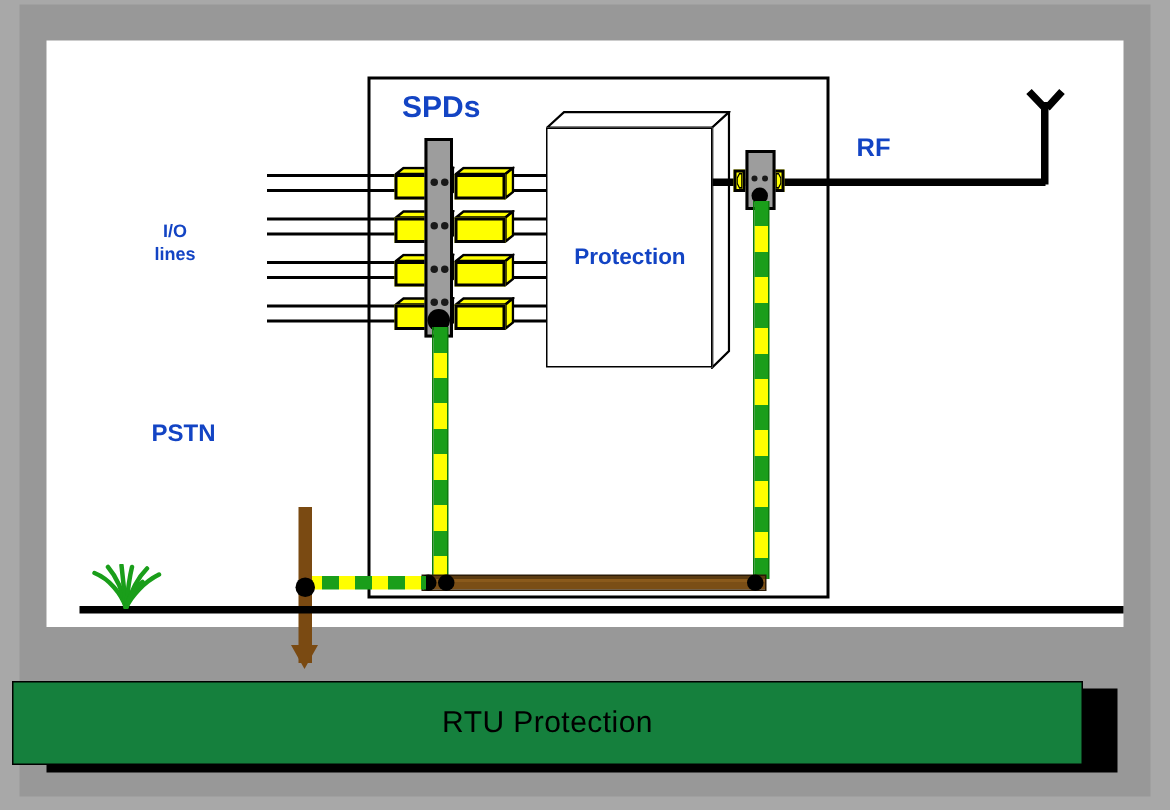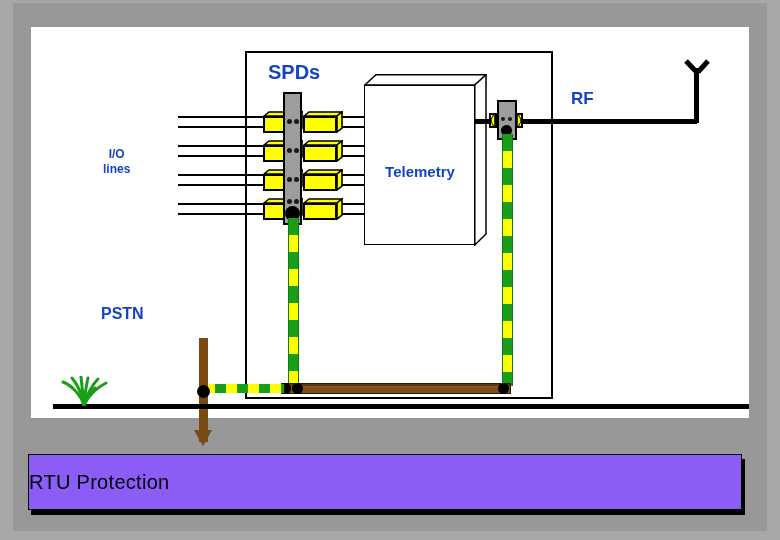--- a/index.html
+++ b/index.html
@@ -21,39 +21,39 @@
     position:absolute;left:31px;top:27px;width:718px;height:391px;
     background:#ffffff;
   }
 
   
   .caption-shadow{
     position:absolute;left:31px;top:459px;width:714px;height:56px;
     background:#000000;
   }
   .caption{
-    position:absolute;left:28px;top:454px;width:712px;height:54px;
-    background:#8b5cf6;border:1px solid #000;
-    display:flex;align-items:center;justify-content:flex-start;
+    position:absolute;left:8px;top:454px;width:712px;height:54px;
+    background:#15803d;border:1px solid #000;
+    display:flex;align-items:center;justify-content:center;
   }
   .caption-text{
     font-size:20px;color:#000;letter-spacing:.3px;
   }
 
   
   .enclosure{
     position:absolute;left:245px;top:51px;width:308px;height:348px;
     border:2px solid #000;background:transparent;box-sizing:border-box;
   }
 
   
   .lbl{position:absolute;color:#1344c4;font-weight:bold;white-space:pre;line-height:1.22;}
   .lbl-spds{left:268px;top:60px;font-size:20px;}
   .lbl-io{left:103px;top:147px;font-size:12px;text-align:center;}
-  .lbl-pstn{left:101px;top:304px;font-size:16px;}
+  .lbl-pstn{left:101px;top:280px;font-size:16px;}
   .lbl-rf{left:571px;top:89px;font-size:17px;}
   .lbl-tele{position:absolute;left:364px;top:122px;width:112px;text-align:center;
             color:#1344c4;font-weight:bold;font-size:15px;}
   .lbl-equip{position:absolute;left:364px;top:163px;width:112px;text-align:center;
              color:#1344c4;font-weight:bold;font-size:15px;}
 
   
   .hline{position:absolute;background:#000;height:2px;}
 
   
@@ -176,21 +176,21 @@
   <div class="hline" style="left:316px;top:203px;width:50px;"></div>
   <div class="hline" style="left:316px;top:213px;width:50px;"></div>
 
   <svg class="te-top" viewBox="0 0 123 12" preserveAspectRatio="none">
     <polygon points="0.8,11 12,0.8 122,0.8 111,11" fill="#ffffff" stroke="#000" stroke-width="1.5"></polygon>
   </svg>
   <svg class="te-side" viewBox="0 0 13 172" preserveAspectRatio="none">
     <polygon points="0.8,11 12,0.8 12,160 0.8,171" fill="#ffffff" stroke="#000" stroke-width="1.5"></polygon>
   </svg>
   <div class="te-front"></div>
-  <div class="lbl-equip">Telemetry</div>
+  <div class="lbl-equip">Protection</div>
 
   <div class="spd" style="left:263px;top:111px;">
     <svg class="topf" viewBox="0 0 40 6" preserveAspectRatio="none">
         <polygon points="1,5 6,1 39,1 34,5" fill="#ffff00" stroke="#000" stroke-width="1.6"></polygon>
       </svg>
     <svg class="sidef" viewBox="0 0 7 22" preserveAspectRatio="none">
         <polygon points="1,5 6,1 6,17 1,21" fill="#ffff00" stroke="#000" stroke-width="1.6"></polygon>
       </svg>
     <div class="face"></div>
   </div>

